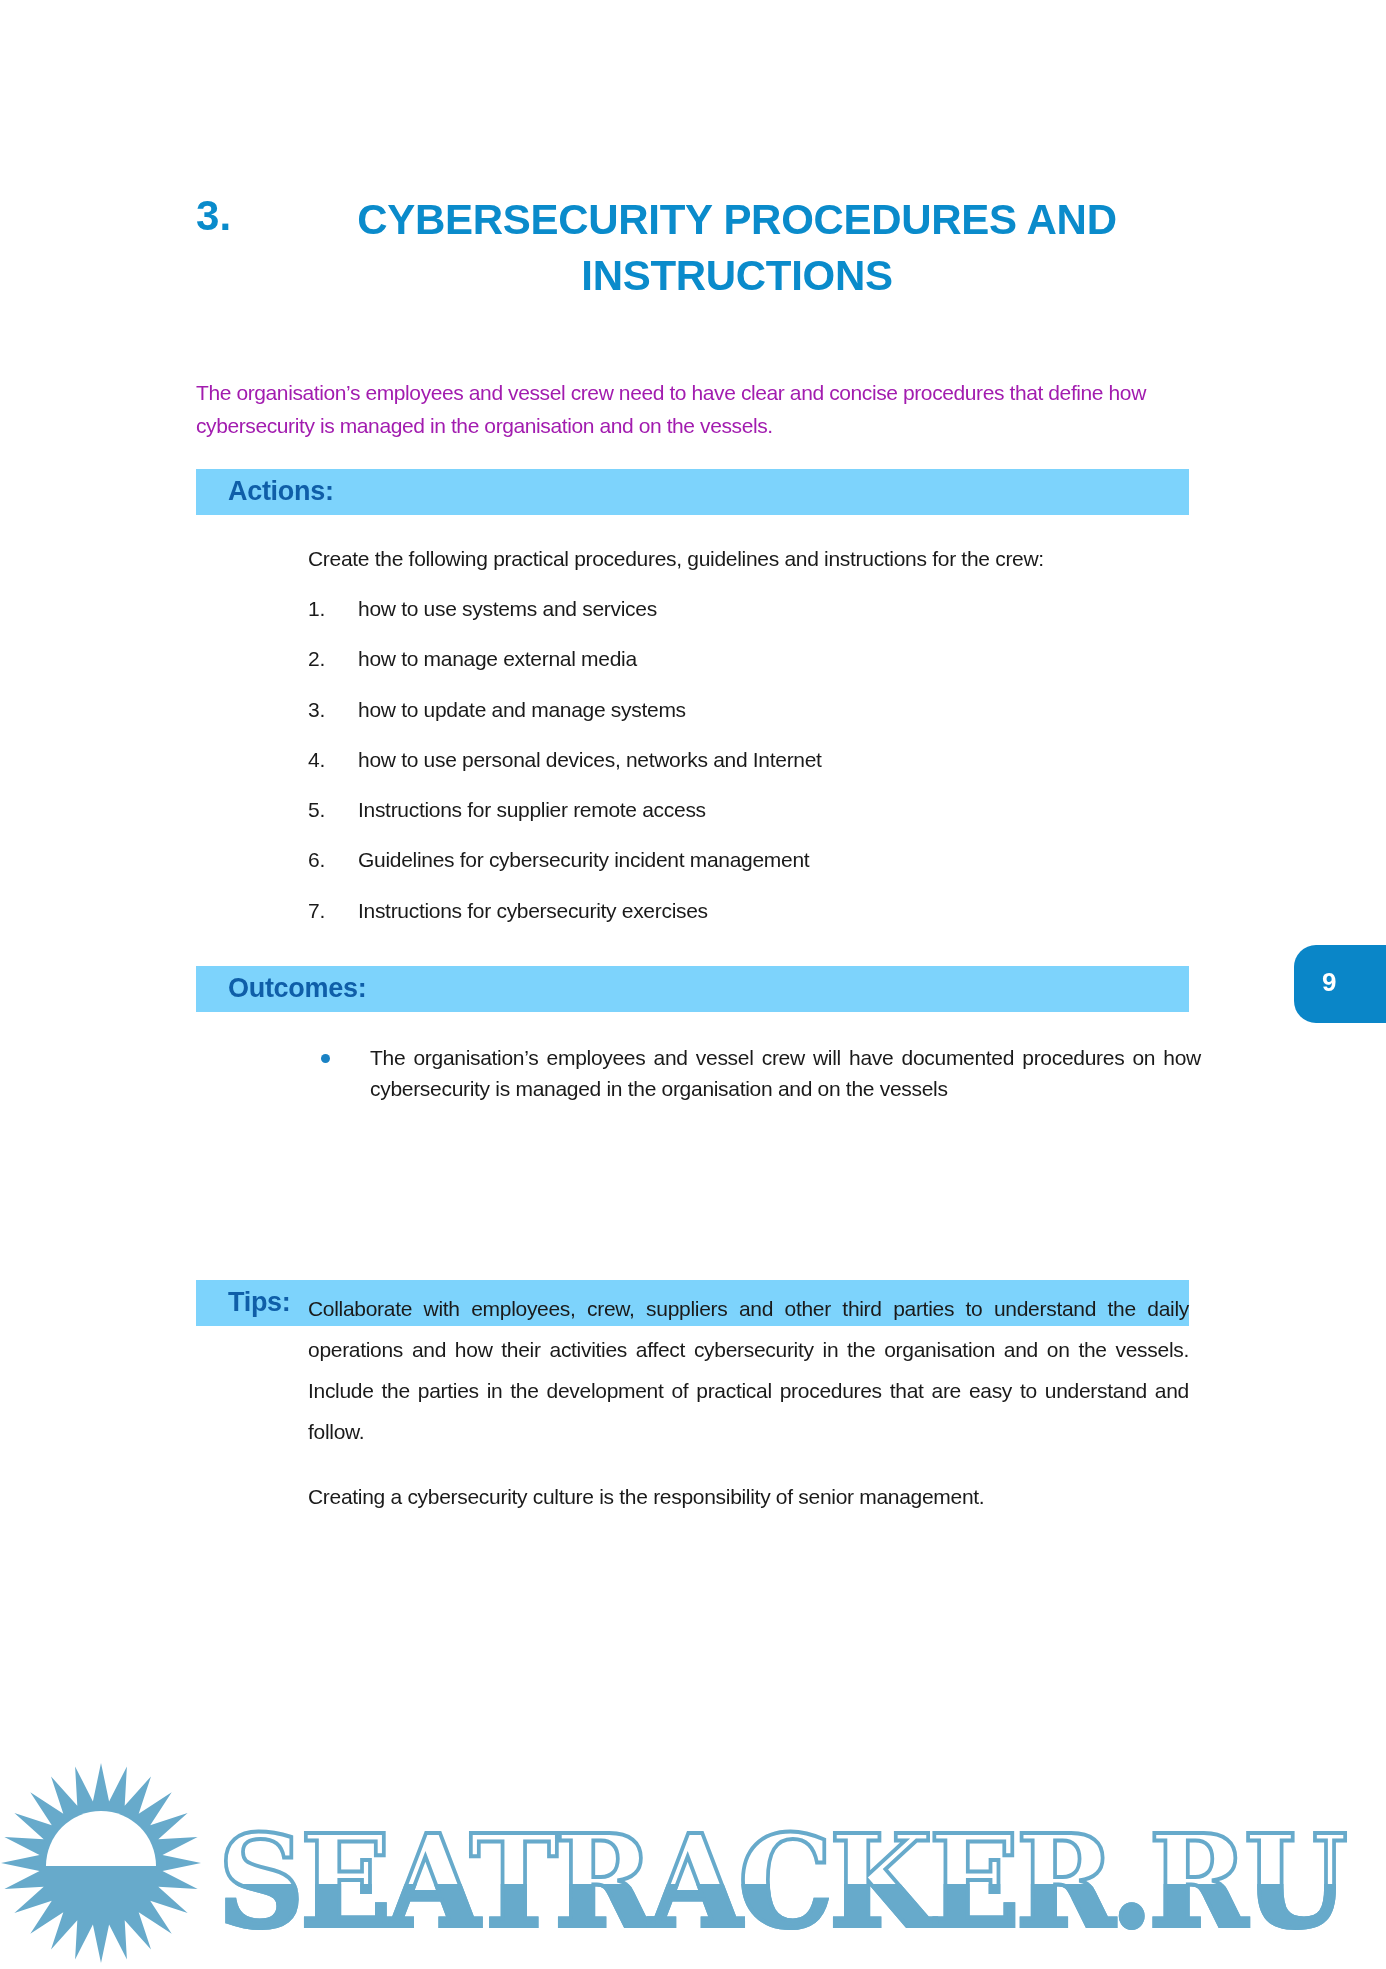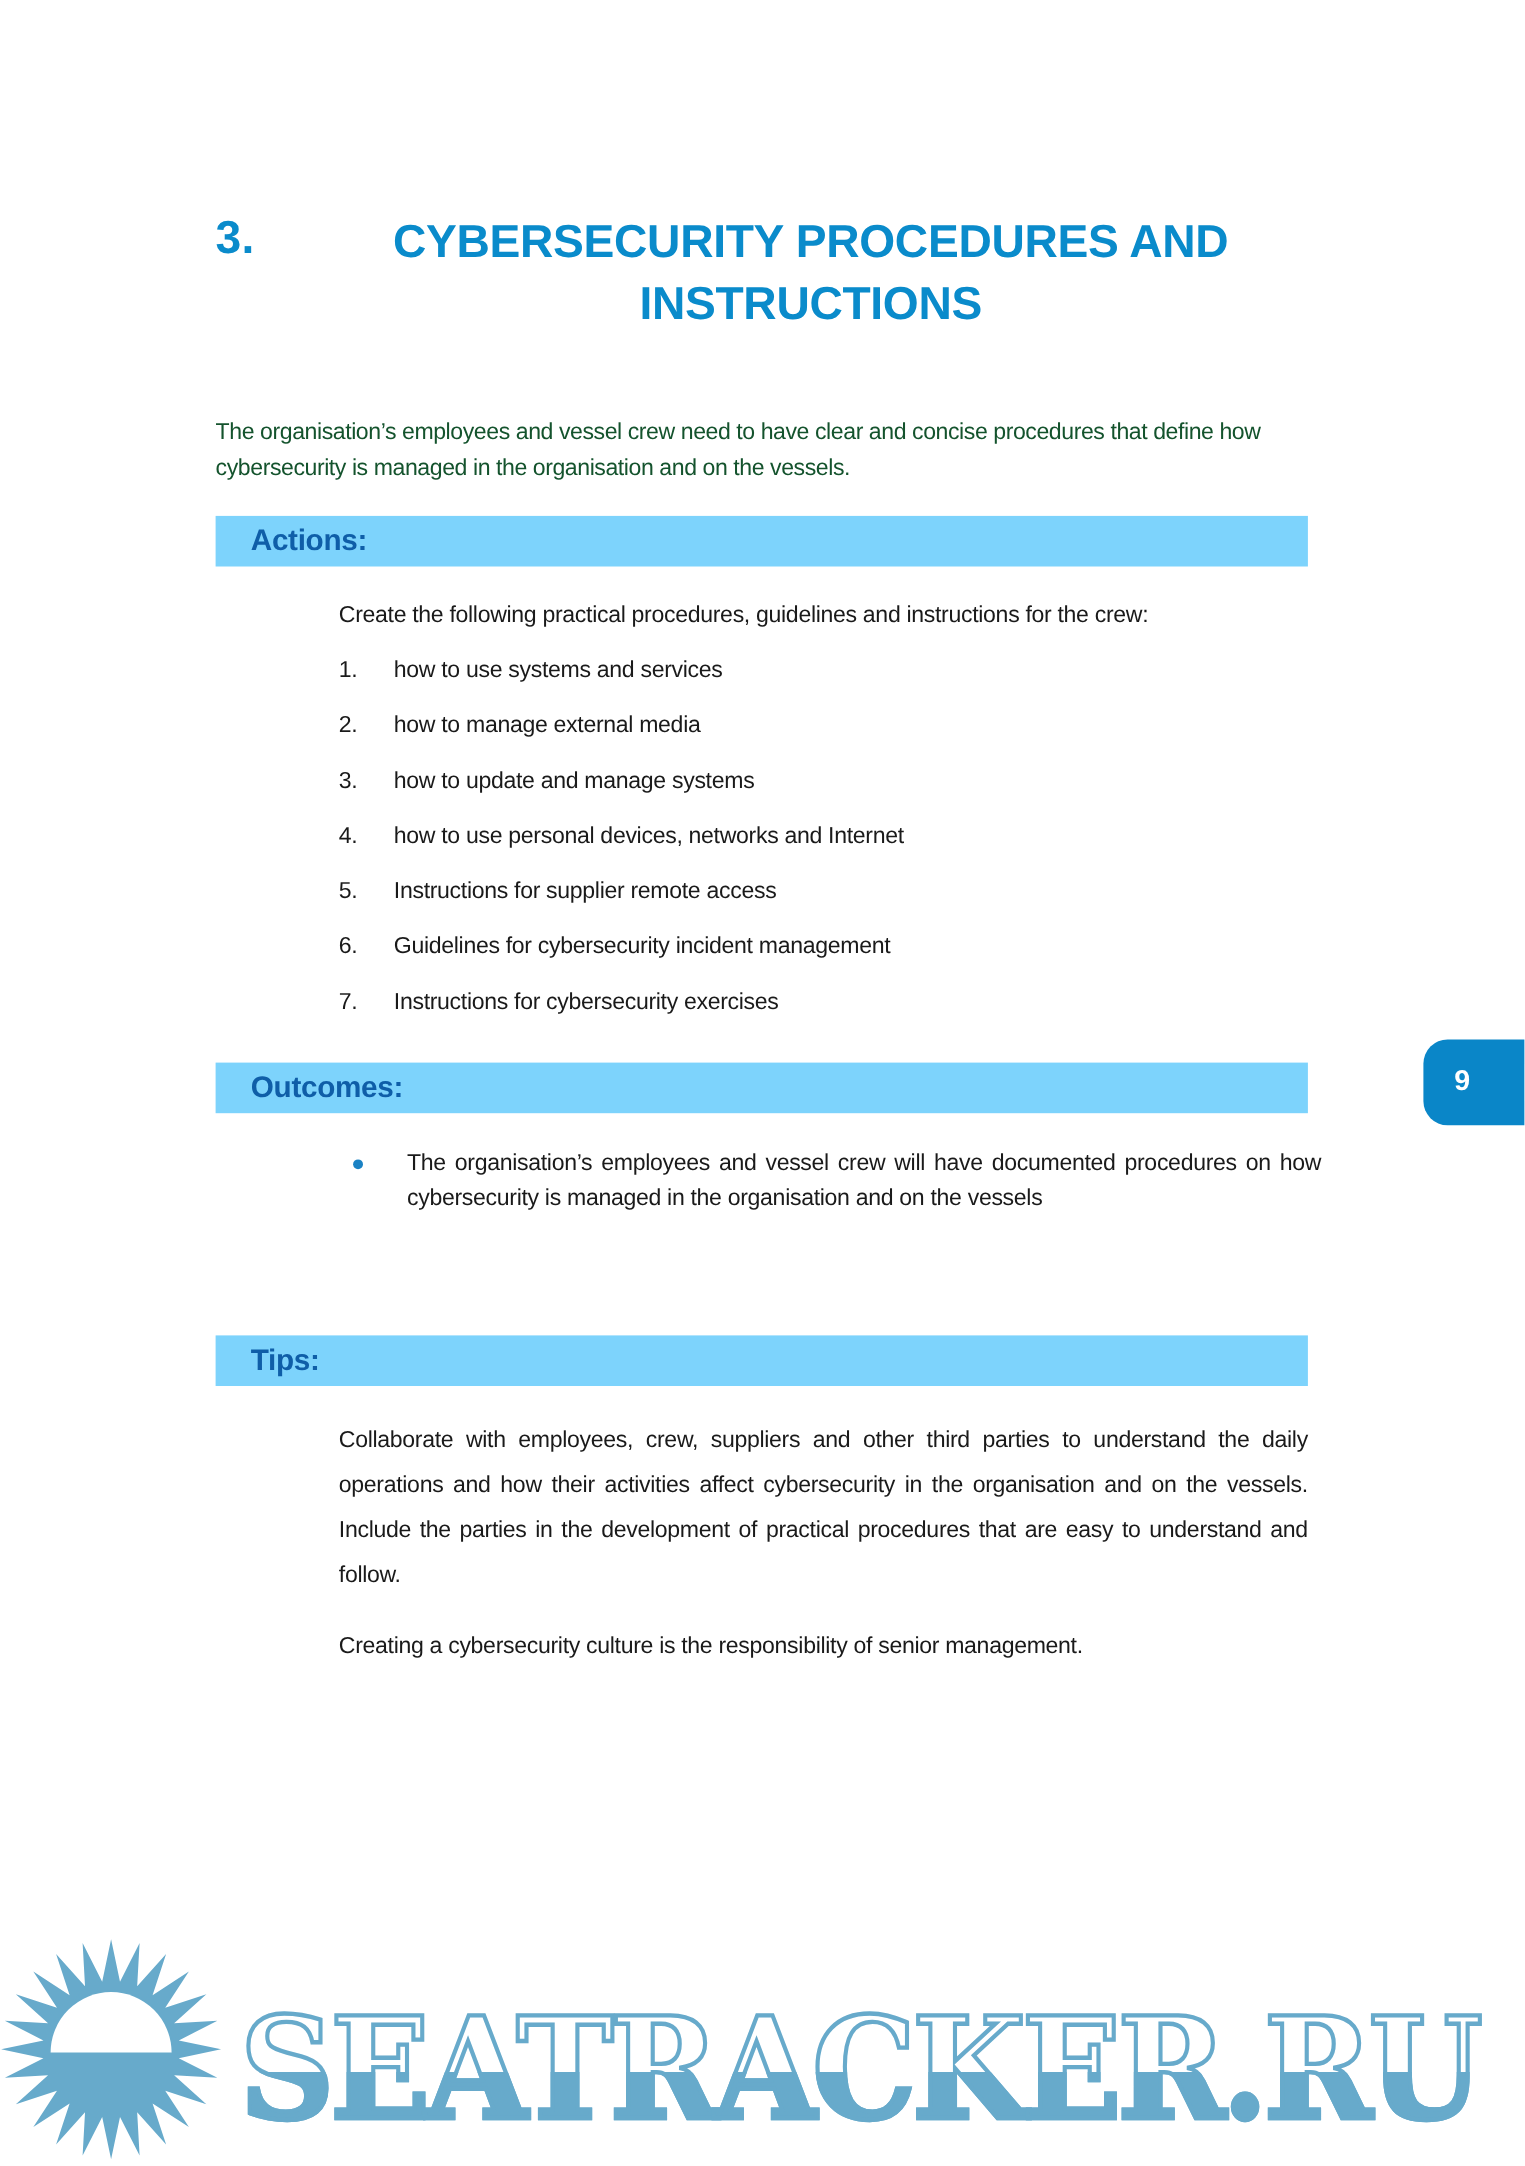--- a/index.html
+++ b/index.html
@@ -17,21 +17,21 @@
     }
     .title-text {
       position: absolute; left: 307px; top: 192px; width: 860px;
       font-family: "Liberation Sans", sans-serif; font-weight: bold;
       font-size: 42px; line-height: 56px; color: #0a8bcb; letter-spacing: -0.3px; text-align: center;
     }
 
     
     .intro {
       position: absolute; left: 196px; top: 376px; width: 994px;
-      font-size: 21px; line-height: 33px; color: #14532d; letter-spacing: -0.4px;
+      font-size: 21px; line-height: 33px; color: #a21caf; letter-spacing: -0.4px;
     }
 
     
     .section-bar {
       position: absolute; left: 196px; width: 993px; height: 46px;
       background: #7dd3fc;
     }
     .section-bar .label {
       position: absolute; left: 32px; top: 7px;
       font-size: 27px; font-weight: bold; color: #0f5ea8; letter-spacing: -0.3px;
@@ -131,21 +131,21 @@
   <div class="section-bar" style="top:966px;">
     <span class="label">Outcomes:</span>
   </div>
   <ul class="bullets">
     <li>
       <span class="dot"></span>
       <span class="t">The organisation’s employees and vessel crew will have documented procedures on how cybersecurity is managed in the organisation and on the vessels</span>
     </li>
   </ul>
 
-  <div class="section-bar" style="top:1214px;">
+  <div class="section-bar" style="top:1280px;">
     <span class="label">Tips:</span>
   </div>
   <div class="tips">
     <p>Collaborate with employees, crew, suppliers and other third parties to understand the daily operations and how their activities affect cybersecurity in the organisation and on the vessels. Include the parties in the development of practical procedures that are easy to understand and follow.</p>
     <p>Creating a cybersecurity culture is the responsibility of senior management.</p>
   </div>
 
   <div class="page-tab">
     <span>9</span>
   </div>

